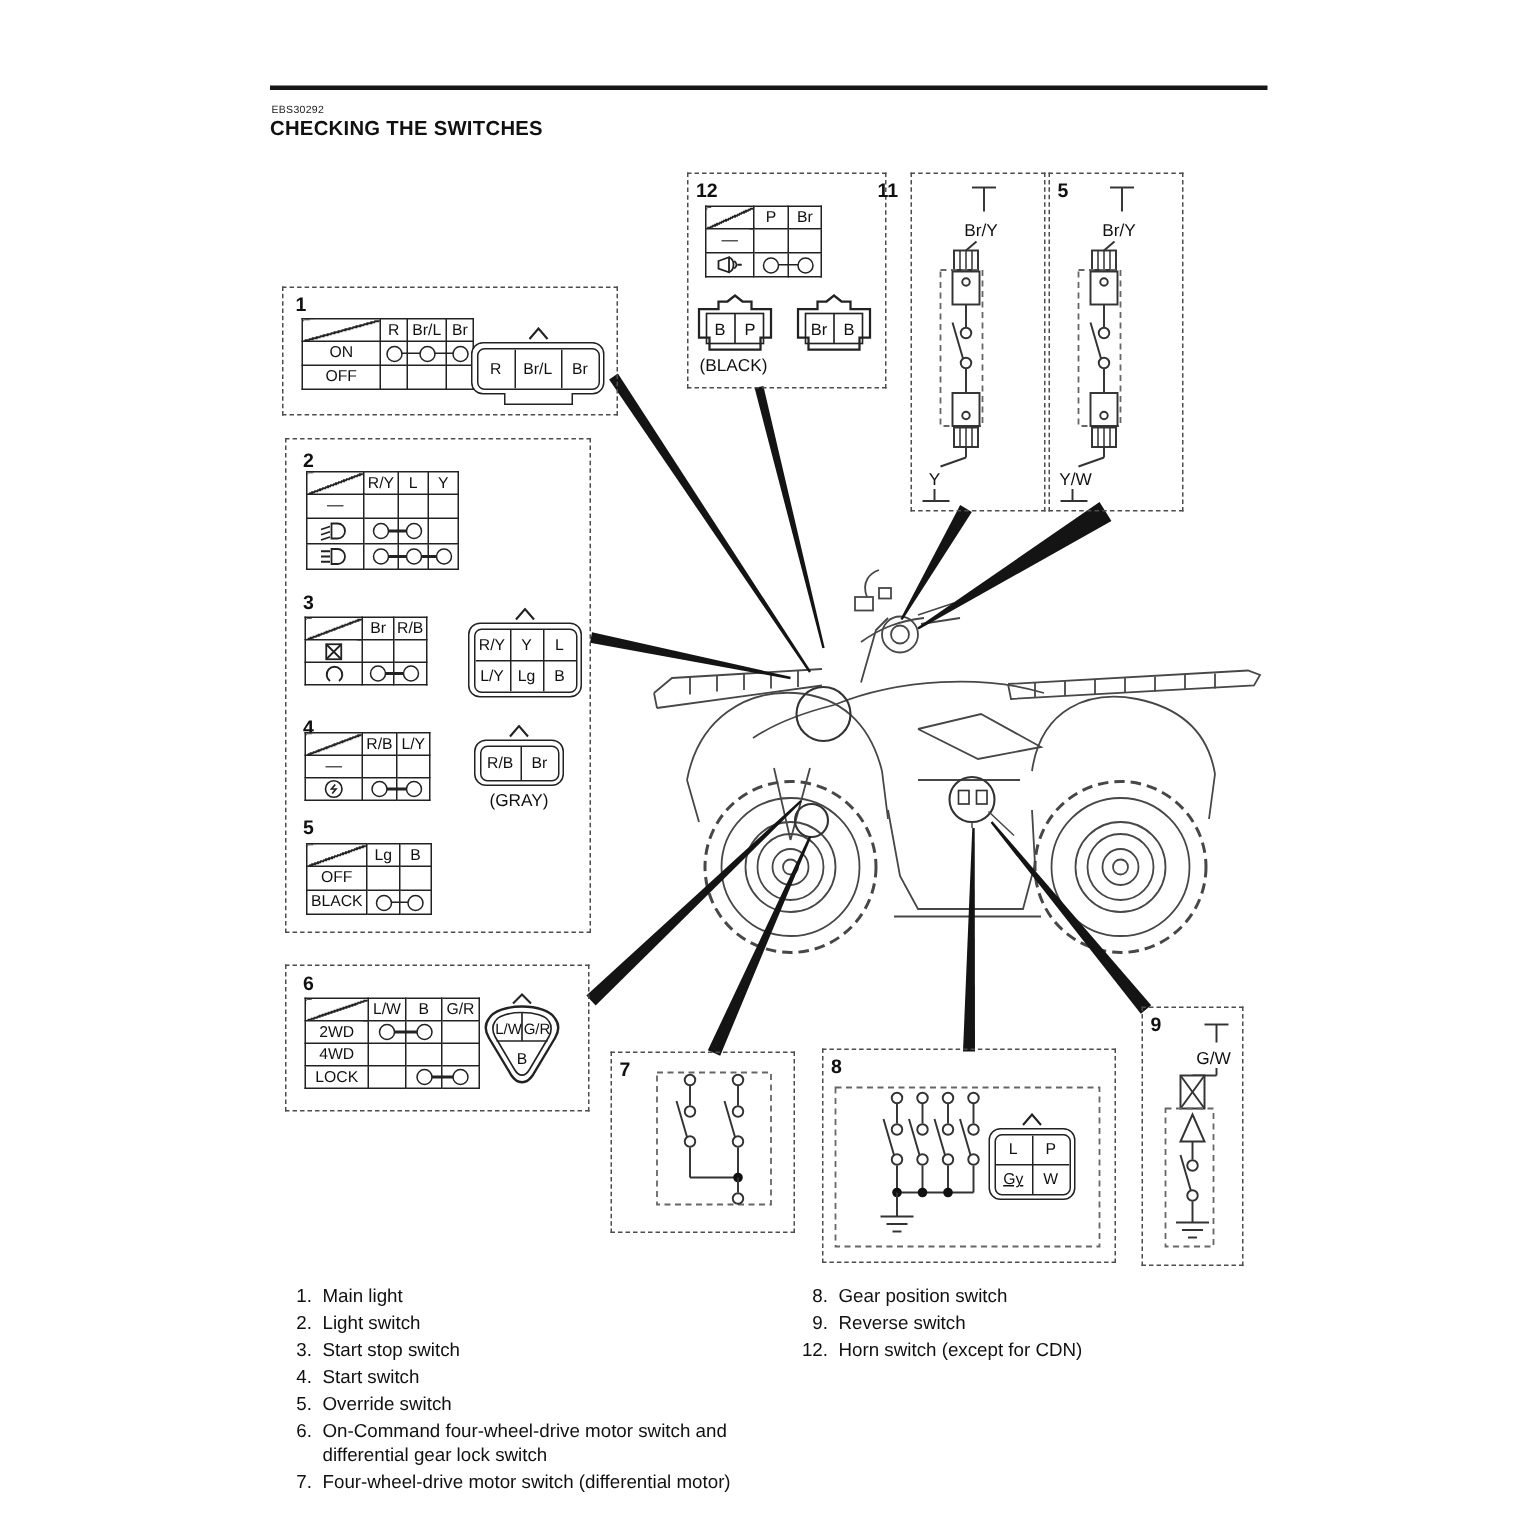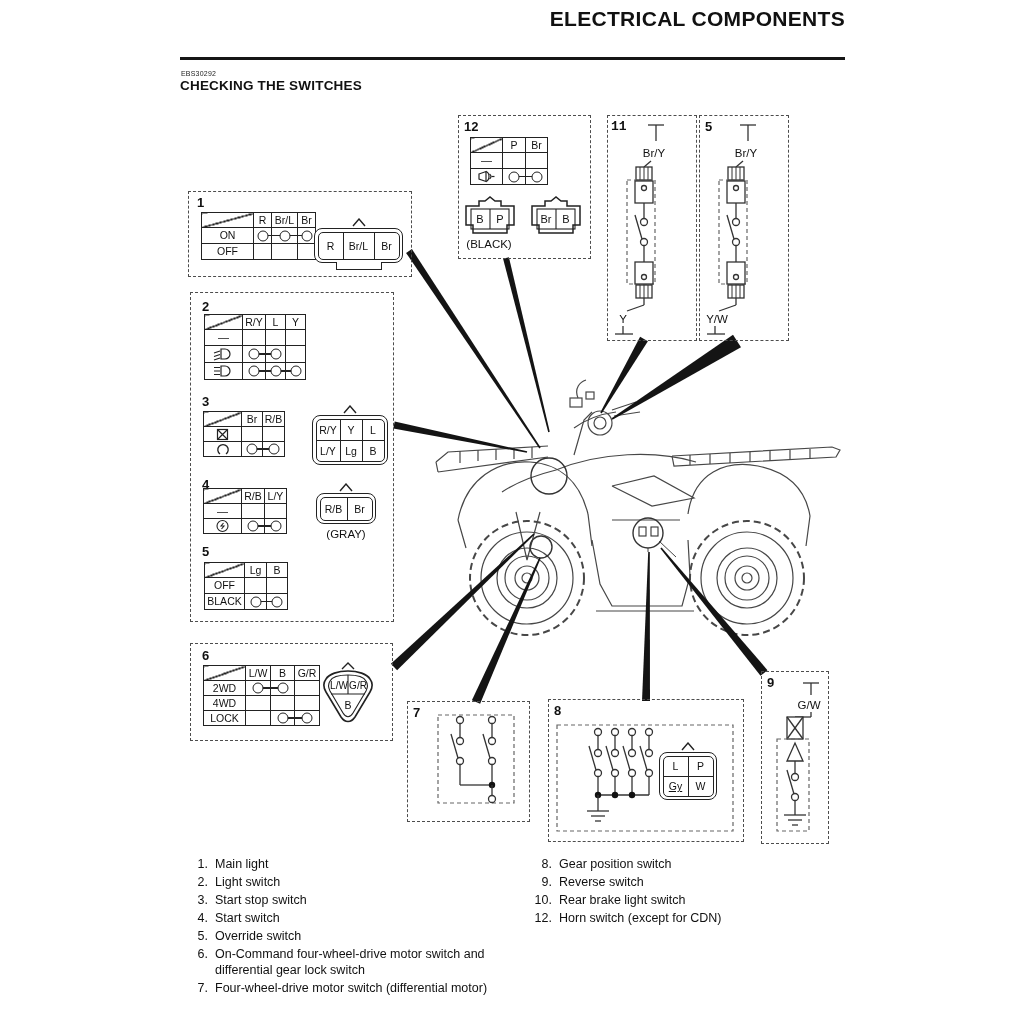--- a/index.html
+++ b/index.html
@@ -56,21 +56,20 @@
   .legend{position:absolute;list-style:none;margin:0;padding:0;font-size:12.5px;line-height:16px;}
   .leg-item{display:flex;margin-bottom:2px;}
   .leg-num{flex:0 0 22px;text-align:right;margin-right:7px;white-space:nowrap;}
   .leg-text{flex:1;}
 </style>
 </head>
 <body>
 
 <div class="page">
 
-  <div class="hdr-title">ELECTRICAL COMPONENTS</div>
   <div class="hdr-rule"></div>
   <div class="sec-code">EBS30292</div>
   <div class="sec-heading">CHECKING THE SWITCHES</div>
 
   <svg id="art" width="1024" height="1024" viewBox="0 0 1024 1024">
     <g class="body">
       <circle cx="527" cy="578" r="57" stroke-dasharray="7,4" stroke-width="2"></circle>
       <circle cx="527" cy="578" r="46"></circle>
         <circle cx="527" cy="578" r="30"></circle>
       <circle cx="527" cy="578" r="22"></circle>
@@ -595,21 +594,21 @@
           <path d="M5,11 H18 V6 H24 L29,2 L34,6 H40 V11 H53 V30 H46 V38 H12 V30 H5 Z"></path>
           <rect x="10" y="14" width="38" height="20" fill="none" stroke-width="1.1"></rect>
           <line x1="29" y1="14" x2="29" y2="34" stroke-width="1.1"></line>
         </g>
         <text x="19" y="28" text-anchor="middle" font-size="11" fill="#111" stroke="none" font-family="Liberation Sans,DejaVu Sans,sans-serif">Br</text>
         <text x="39" y="28" text-anchor="middle" font-size="11" fill="#111" stroke="none" font-family="Liberation Sans,DejaVu Sans,sans-serif">B</text>
       </svg></div>
   <div class="capline" style="left:460px;top:238px;width:58px;">(BLACK)</div>
 
   <div class="dbox" style="left:607px;top:115px;width:88px;height:224px;"></div>
-  <span class="pnum" style="left:611px;top:119px;font-family:Liberation Mono, monospace;">11</span>
+  <span class="pnum" style="left:585px;top:119px;">11</span>
   <svg class="sk" style="left:607px;top:115px;" width="88" height="224" viewBox="0 0 88 224">
     <line x1="41" y1="10" x2="57" y2="10"></line>
       <line x1="49" y1="10" x2="49" y2="26"></line>
     <text x="47" y="42">Br/Y</text>
     <line x1="44" y1="46" x2="37" y2="52"></line>
     <rect class="pinbox" x="29" y="52" width="16" height="13"></rect>
     <path class="hatch" d="M33,52 L33,65 M37,52 L37,65 M41,52 L41,65"></path>
     <rect class="dash" x="20" y="65" width="28" height="104"></rect>
     <rect class="pinbox" x="28" y="66" width="18" height="22"></rect>
       <circle cx="37" cy="73" r="2.5"></circle>
@@ -792,22 +791,18 @@
   <ul id="legend-right" class="legend" style="left:530px;top:856px;width:300px;">
       <li class="leg-item">
         <span class="leg-num">8.</span>
         <span class="leg-text">Gear position switch</span>
       </li>
       <li class="leg-item">
         <span class="leg-num">9.</span>
         <span class="leg-text">Reverse switch</span>
       </li>
       <li class="leg-item">
-        <span class="leg-num">10.</span>
-        <span class="leg-text">Rear brake light switch</span>
-      </li>
-      <li class="leg-item">
         <span class="leg-num">12.</span>
         <span class="leg-text">Horn switch (except for CDN)</span>
       </li>
     </ul>
 
 </div>
 
 </body></html>

